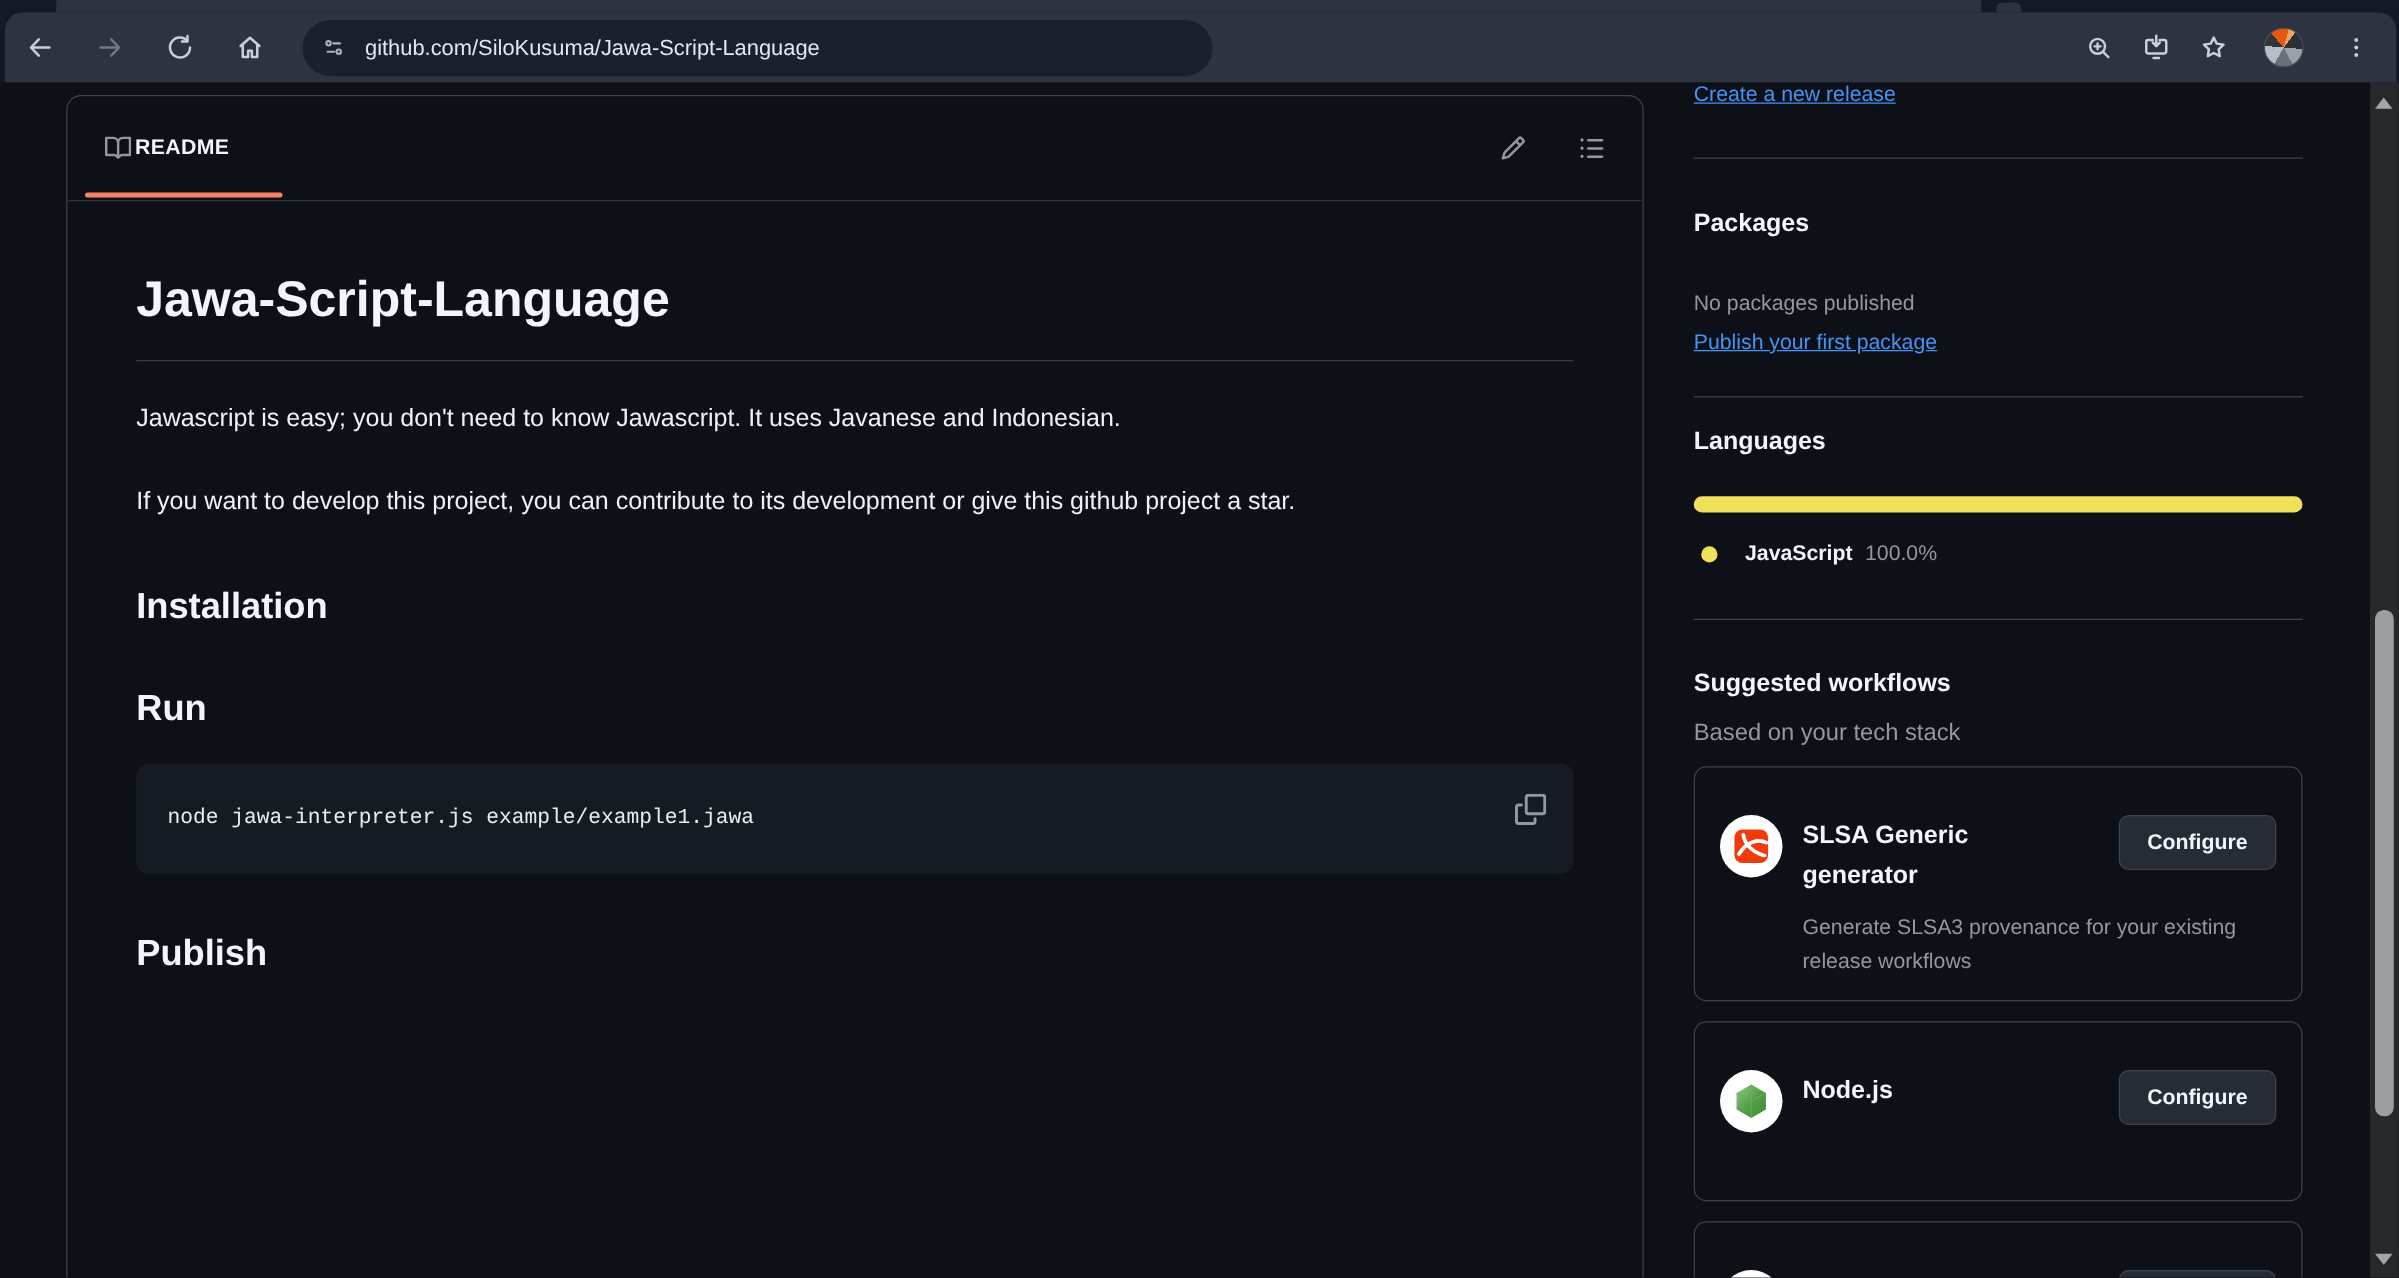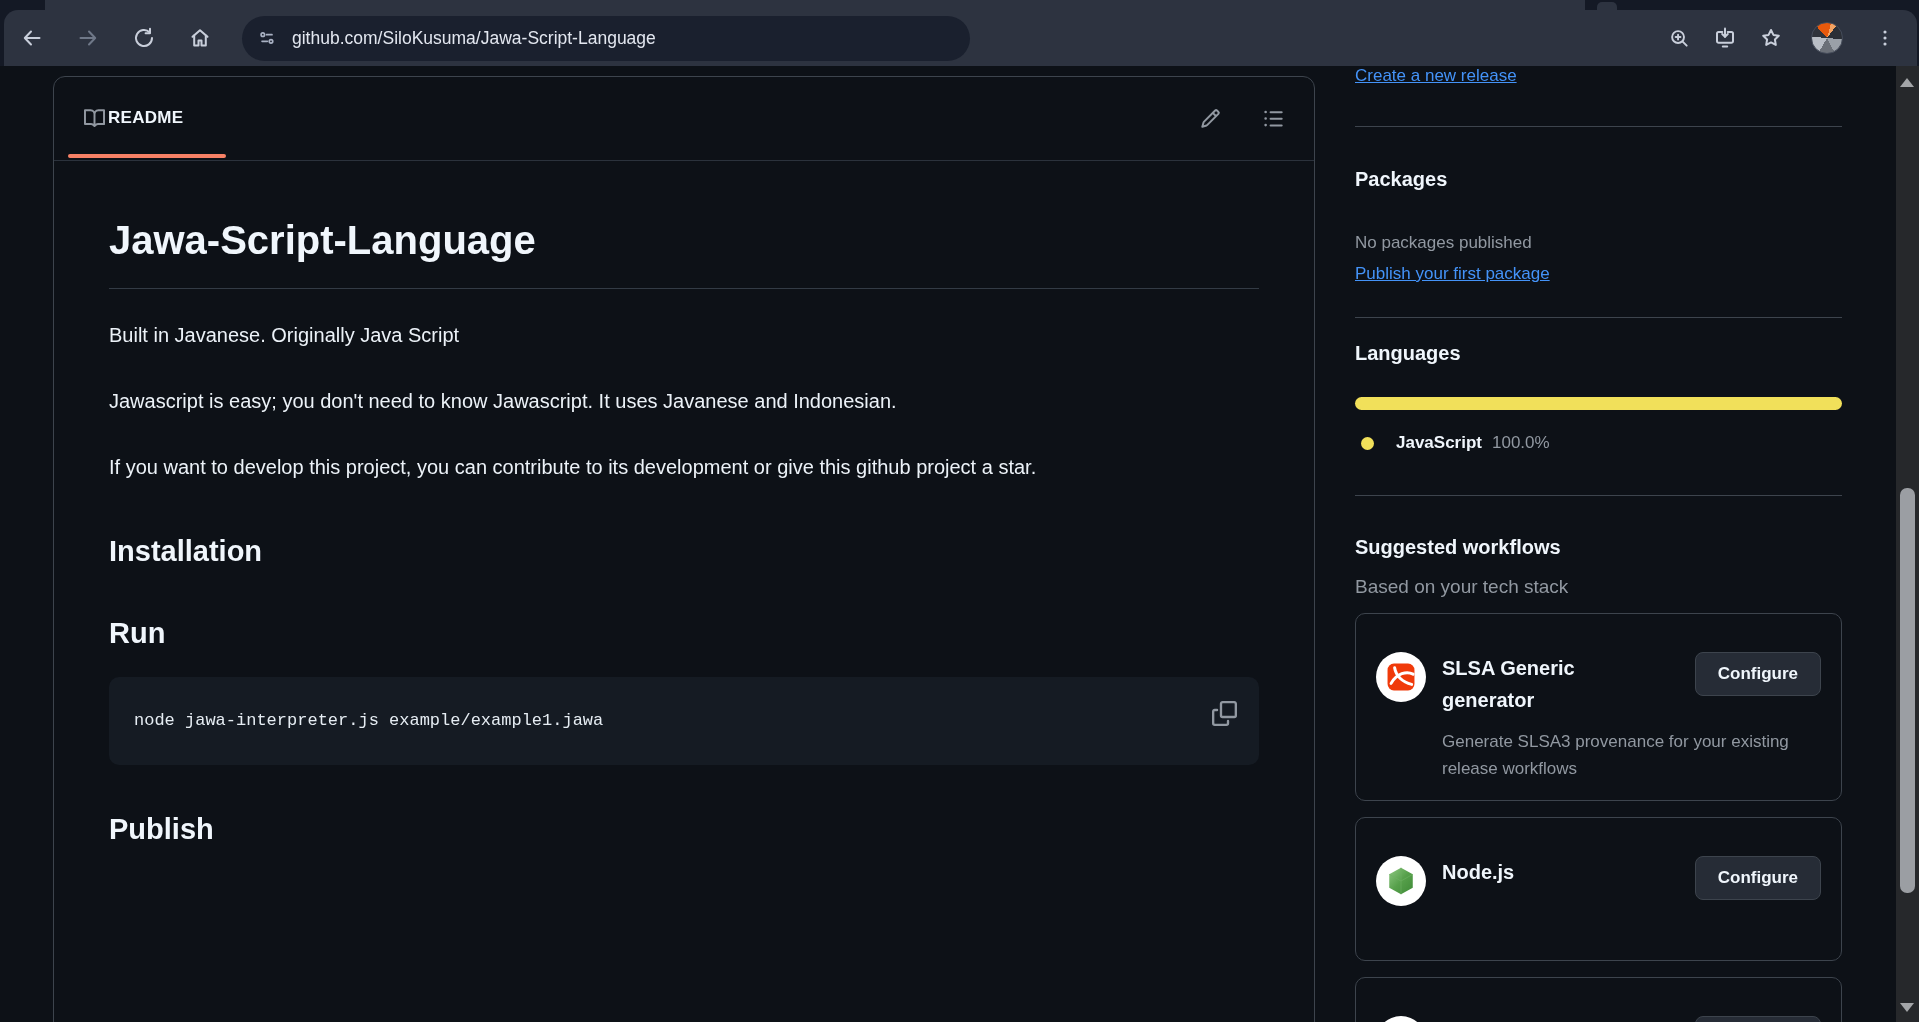--- a/index.html
+++ b/index.html
@@ -188,21 +188,20 @@
         <span class="icon-btn">
           <svg width="21" height="21" viewBox="0 0 16 16" fill="#9198a1">
               <path d="M5.75 2.5h8.5a.75.75 0 0 1 0 1.5h-8.5a.75.75 0 0 1 0-1.5Zm0 5h8.5a.75.75 0 0 1 0 1.5h-8.5a.75.75 0 0 1 0-1.5Zm0 5h8.5a.75.75 0 0 1 0 1.5h-8.5a.75.75 0 0 1 0-1.5ZM2 14a1 1 0 1 1 0-2 1 1 0 0 1 0 2Zm1-6a1 1 0 1 1-2 0 1 1 0 0 1 2 0ZM2 4a1 1 0 1 1 0-2 1 1 0 0 1 0 2Z"></path>
             </svg>
         </span>
       </div>
     </div>
 
     <div class="readme-body">
       <h1 class="rm-title">Jawa-Script-Language</h1>
-      <p class="rm-p">Built in Javanese. Originally Java Script</p>
       <p class="rm-p">Jawascript is easy; you don't need to know Jawascript. It uses Javanese and Indonesian.</p>
       <p class="rm-p">If you want to develop this project, you can contribute to its development or give this github project a star.</p>
 
       <h2 class="rm-h2">Installation</h2>
 
       <h2 class="rm-h2">Run</h2>
       <div class="codeblock">
         <code>node jawa-interpreter.js example/example1.jawa</code>
         <span class="copy-btn icon-btn">
           <svg width="25" height="25" viewBox="0 0 16 16" fill="currentColor">

